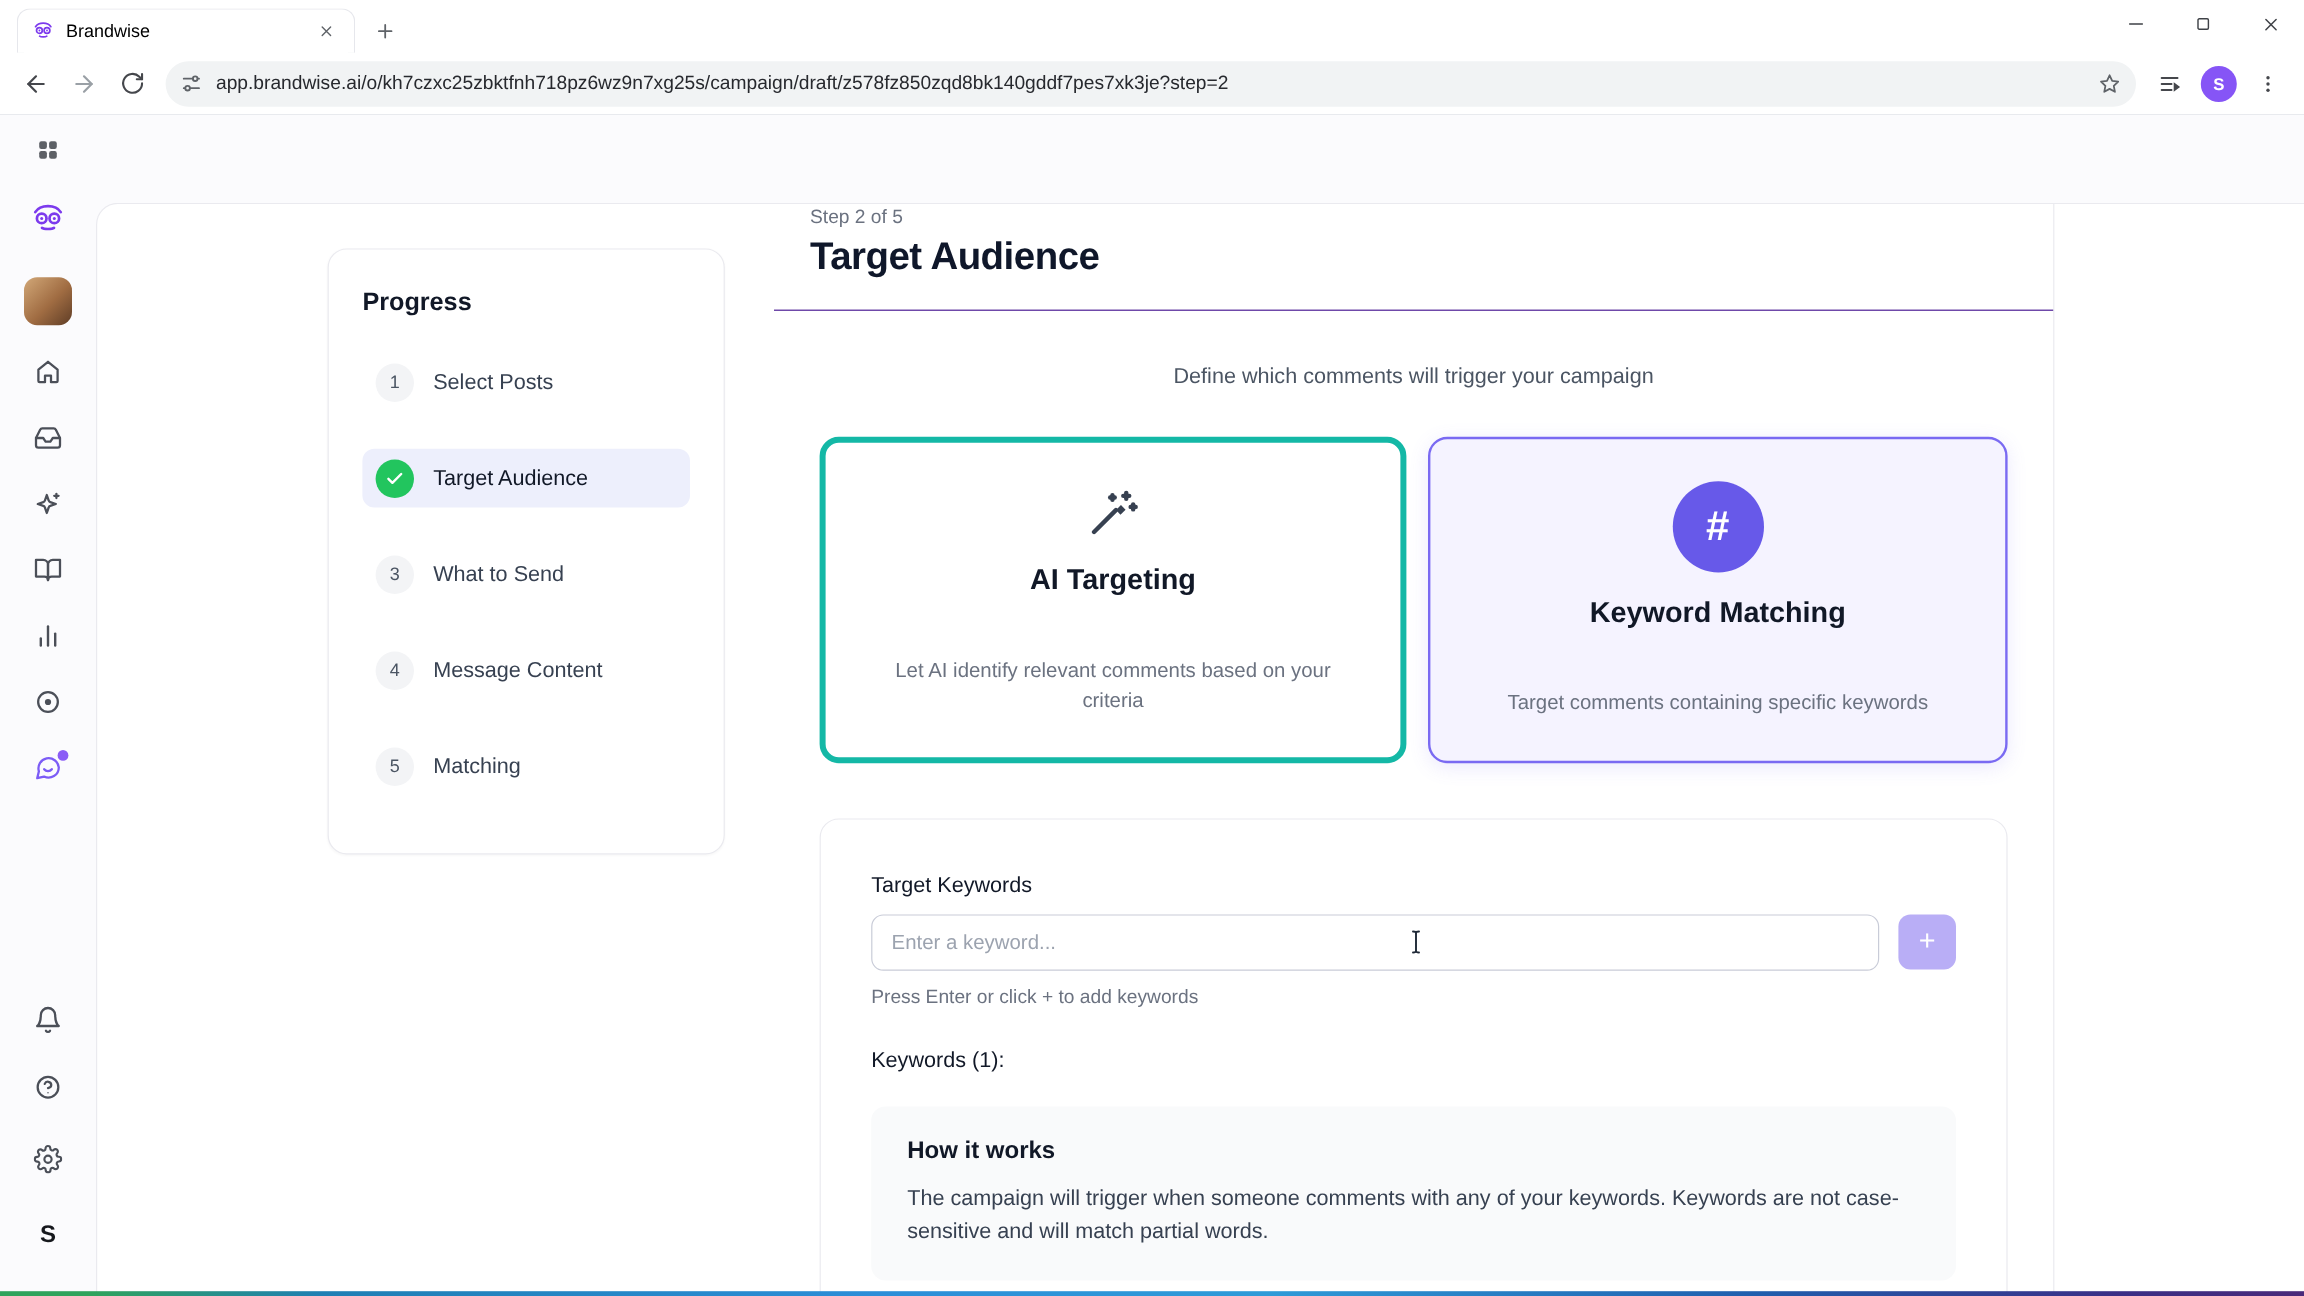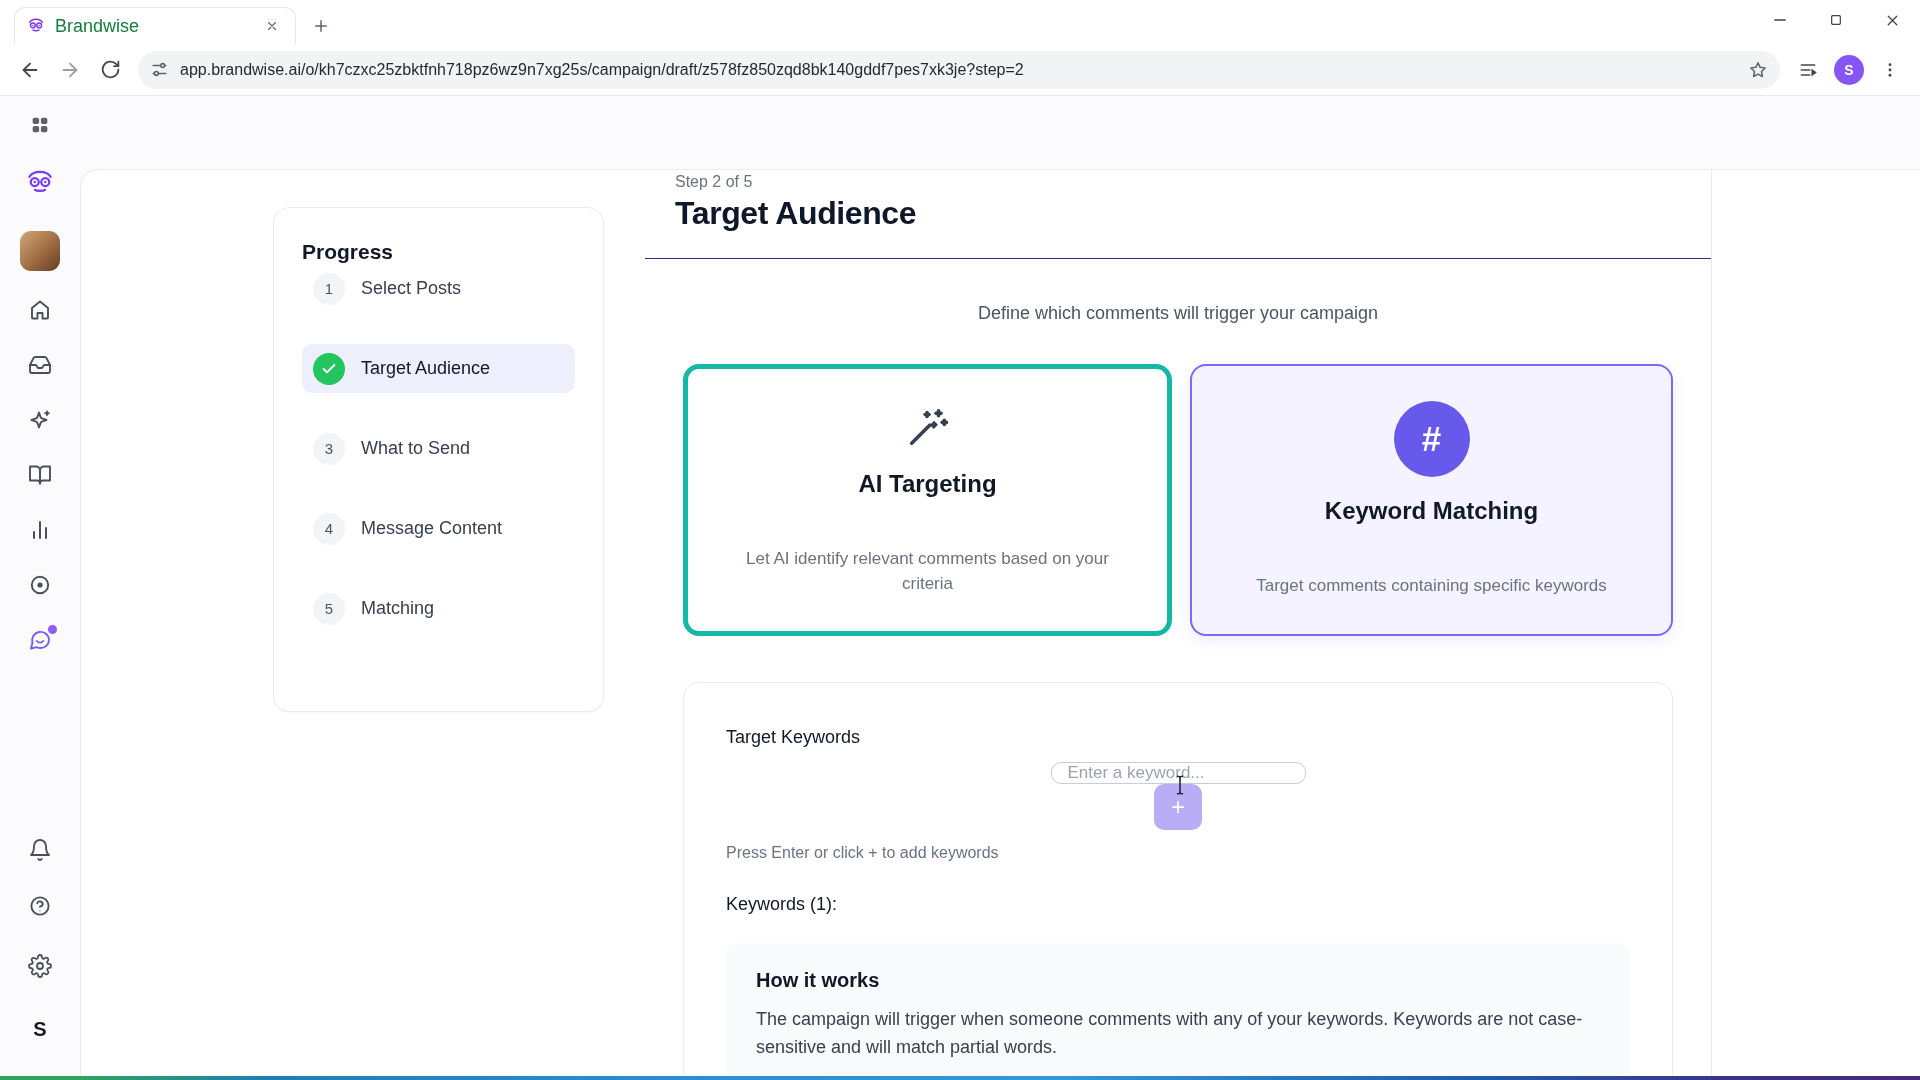--- a/index.html
+++ b/index.html
@@ -10,21 +10,21 @@
   }
   svg { display: block; }
 
   
   .tabstrip { height: 44px; background: #fff; display: flex; align-items: flex-end; position: relative; }
   .tab {
     margin-left: 14px; width: 282px; height: 37px; background: #fff;
     border: 1px solid #e6e7ec; border-bottom: none; border-radius: 11px 11px 0 0;
     display: flex; align-items: center; padding: 0 10px 0 12px; gap: 10px;
   }
-  .tab-title { font-size: 18px; color: #15803d; flex: 1; white-space: nowrap; overflow: hidden; }
+  .tab-title { font-size: 15px; color: #000000; flex: 1; white-space: nowrap; overflow: hidden; }
   .tab-close, .newtab-btn { width: 26px; height: 26px; border-radius: 50%; display: flex; align-items: center; justify-content: center; color: #5f6368; cursor: pointer; }
   .newtab-btn { margin-left: 12px; margin-bottom: 5px; }
   .win-controls { position: absolute; right: 0; top: 0; height: 40px; display: flex; }
   .win-btn { width: 56px; height: 40px; display: flex; align-items: center; justify-content: center; color: #3f4247; cursor: pointer; }
 
   .toolbar { height: 52px; background: #fff; border-bottom: 1px solid #e8eaee; display: flex; align-items: center; padding: 0 10px; }
   .nav-btn { width: 40px; height: 40px; border-radius: 50%; display: flex; align-items: center; justify-content: center; color: #45474c; cursor: pointer; flex: 0 0 auto; }
   .nav-btn.disabled { color: #9aa0a6; }
   .omnibox {
     flex: 1; min-width: 0; height: 38px; background: #f1f3f4; border-radius: 19px;
@@ -54,21 +54,21 @@
     background: #fff; border: 1px solid #eaeaef; border-right: none; border-bottom: none;
     border-top-left-radius: 18px; overflow: hidden;
   }
 
   
   .progress-card {
     position: absolute; left: 192px; top: 37px; width: 331px; height: 505px;
     background: #fff; border: 1px solid #eaeaef; border-radius: 16px; padding: 32px 28px;
     box-shadow: 0 1px 2px rgba(17,24,39,0.03);
   }
-  .progress-title { font-size: 21px; font-weight: 700; color: #111827; }
+  .progress-title { font-size: 21px; font-weight: 700; color: #111827; margin-bottom: 30px; }
   .step-row { display: flex; align-items: center; gap: 16px; height: 49px; margin-bottom: 31px; border-radius: 10px; padding: 0 11px; cursor: pointer; }
   .step-row.active { background: #edeffc; }
   .step-num {
     width: 32px; height: 32px; border-radius: 50%; background: #f3f4f6; color: #4b5563;
     font-size: 15px; display: flex; align-items: center; justify-content: center; flex: 0 0 auto;
   }
   .step-check {
     width: 32px; height: 32px; border-radius: 50%; background: #22c55e; color: #fff;
     display: flex; align-items: center; justify-content: center; flex: 0 0 auto;
   }
@@ -94,21 +94,21 @@
   .option-circle {
     width: 76px; height: 76px; border-radius: 50%; background: #6759e9; color: #fff;
     font-size: 35px; font-weight: 600; display: flex; align-items: center; justify-content: center;
     margin-bottom: 20px;
   }
   .option-title { font-size: 24px; font-weight: 600; color: #111827; margin-bottom: 12px; }
   .option-desc { font-size: 17px; color: #6b7280; line-height: 1.45; max-width: 410px; margin-top: 37px; }
 
   .keywords-panel { margin-top: 46px; background: #fff; border: 1px solid #eaeaef; border-radius: 16px; padding: 44px 42px 60px; }
   .kw-label { font-size: 18px; font-weight: 500; color: #111827; margin-bottom: 14px; }
-  .kw-row { display: flex; align-items: center; gap: 0; position: relative; flex-direction: column; }
+  .kw-row { display: flex; align-items: flex-start; gap: 16px; position: relative; }
   .kw-input {
     flex: 1; height: 47px; border: 1px solid #c9ccd8; border-radius: 10px; padding: 0 16px;
     font-size: 17px; color: #111827; font-family: inherit; outline: none; background: #fff;
   }
   .kw-input::placeholder { color: #9ca3af; }
   .kw-add {
     width: 48px; height: 46px; border: none; border-radius: 10px; background: #b9aef6; color: #fff;
     font-size: 24px; line-height: 1; display: flex; align-items: center; justify-content: center;
     cursor: pointer; font-family: inherit; flex: 0 0 auto;
   }

